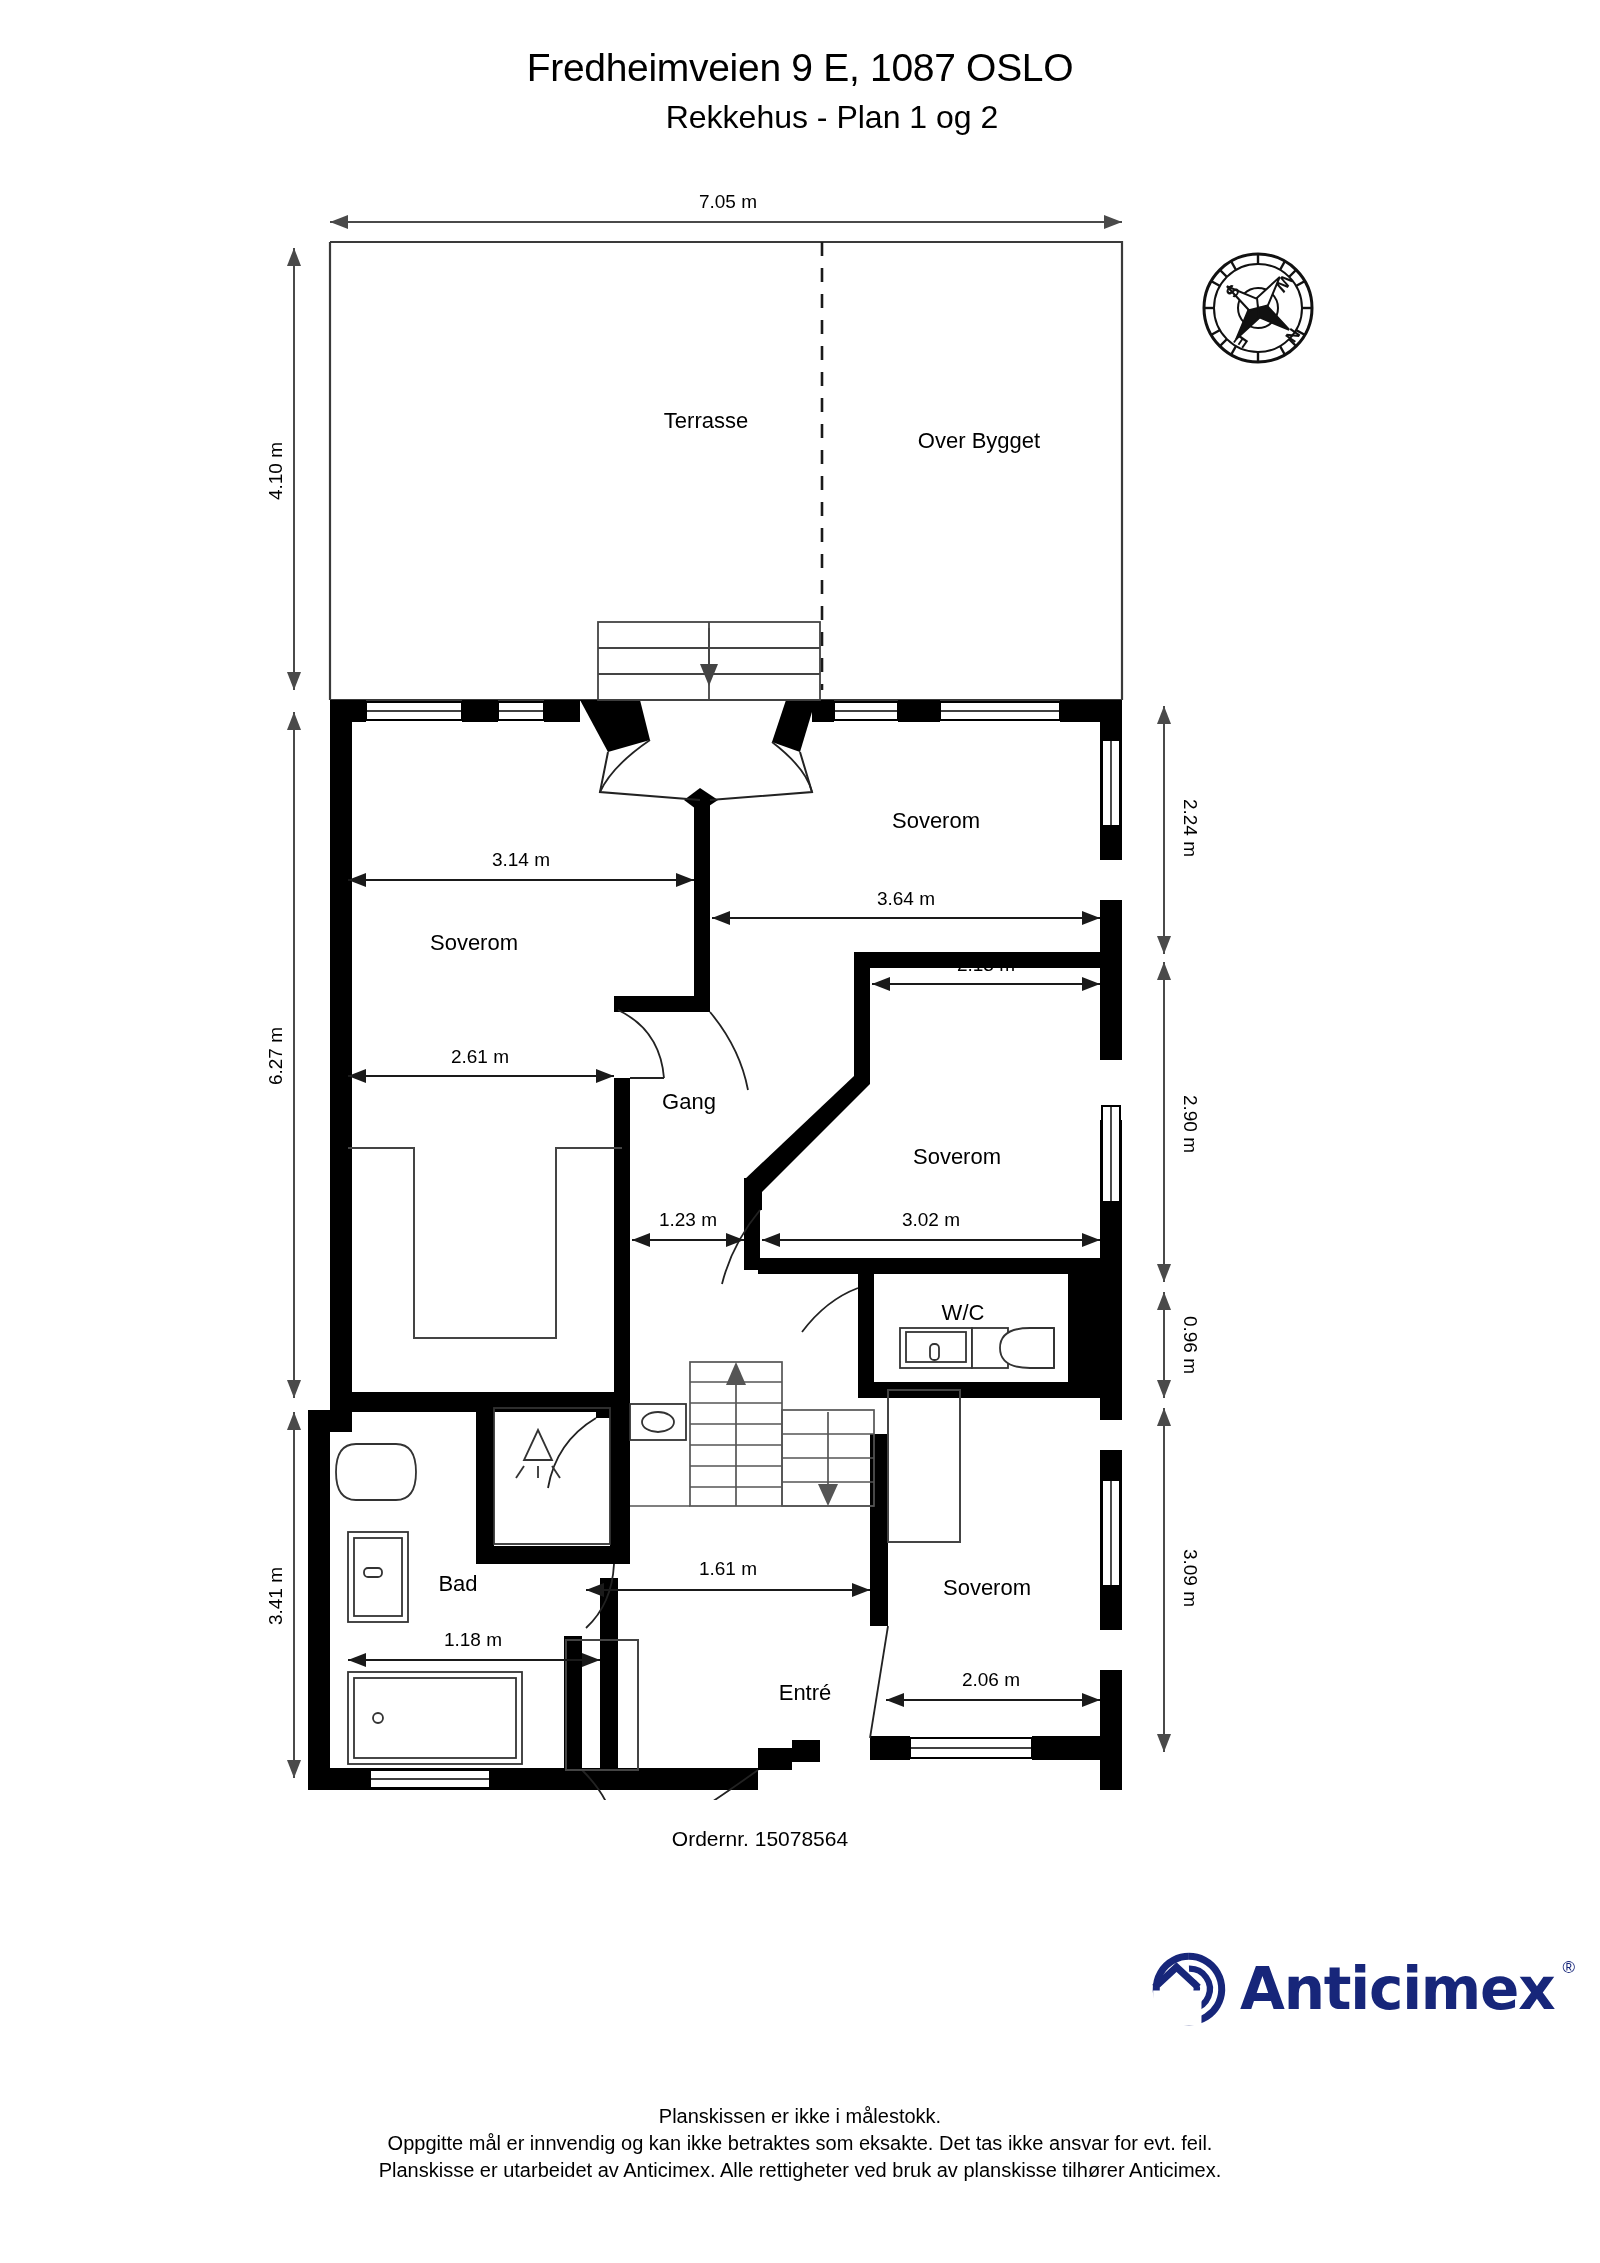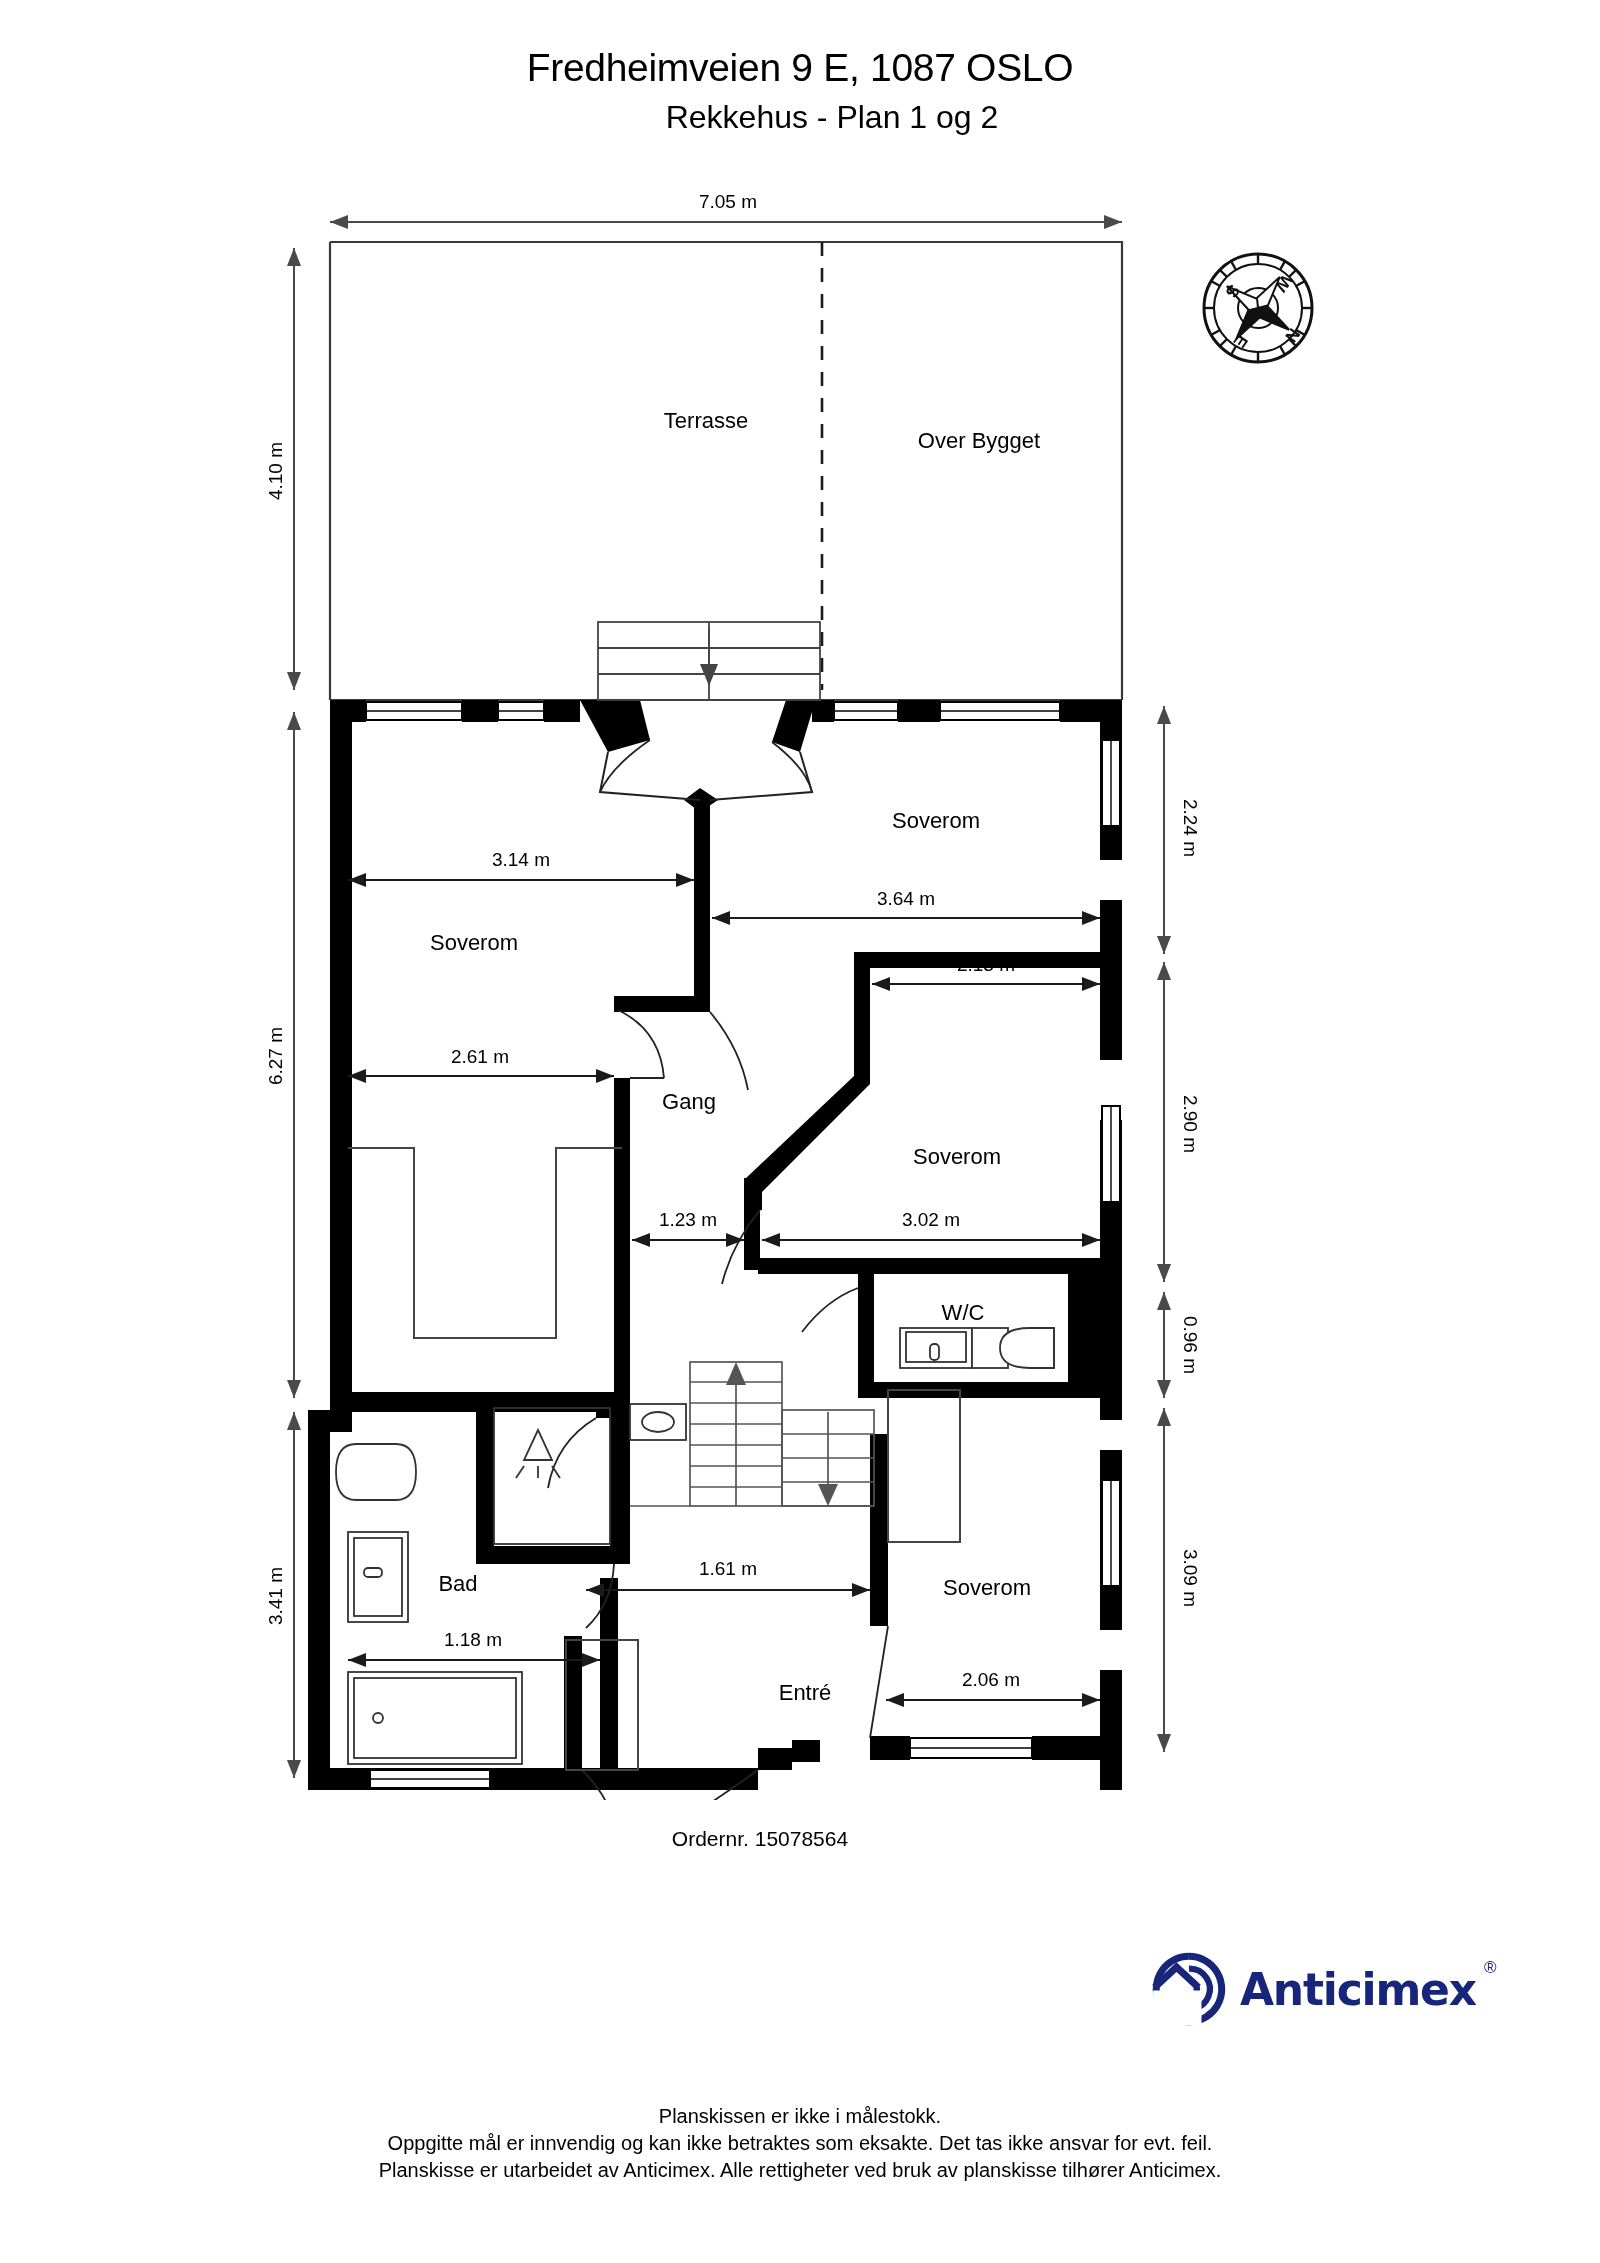--- a/index.html
+++ b/index.html
@@ -60,21 +60,21 @@
   }
   #logo-wrap {
     position: absolute;
     top: 1950px;
     left: 1150px;
     display: flex;
     align-items: center;
     gap: 12px;
   }
   #logo-text {
-    font-size: 44px;
+    font-size: 58px;
     font-weight: bold;
     color: #17267a;
     letter-spacing: -1.2px;
     font-family: "DejaVu Sans", sans-serif;
   }
   #logo-reg {
     font-size: 17px;
     color: #17267a;
     align-self: flex-start;
     margin-top: 8px;

